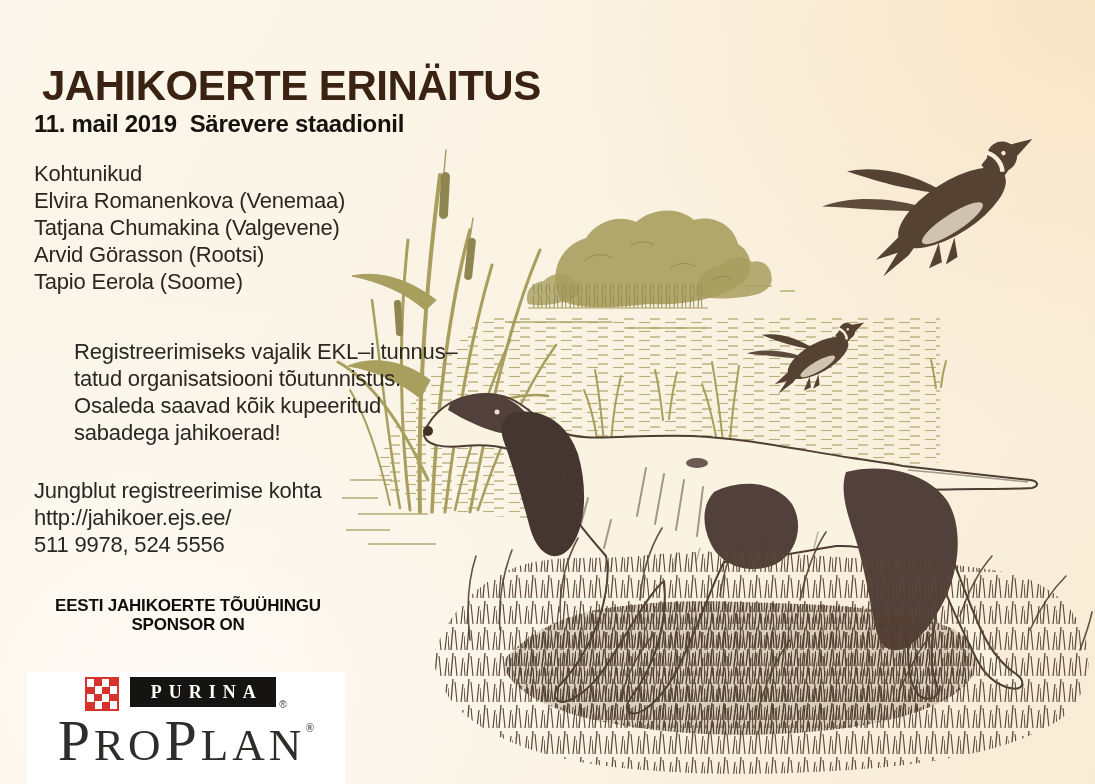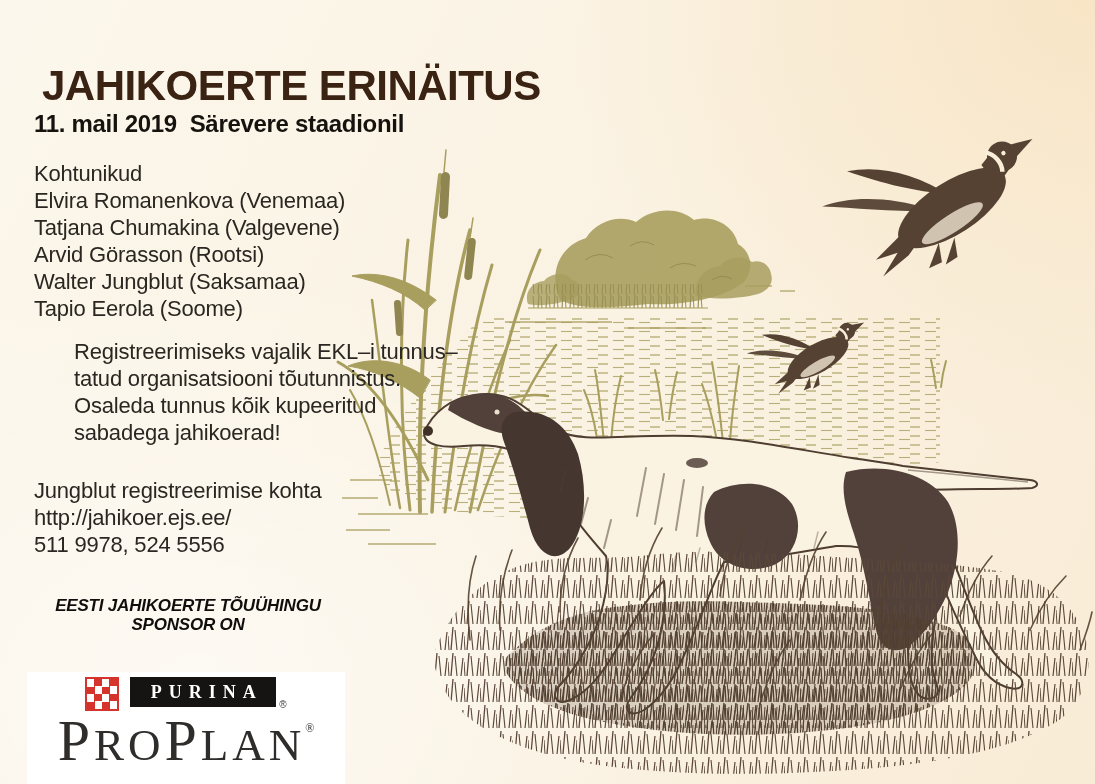--- a/index.html
+++ b/index.html
@@ -26,21 +26,21 @@
     font-size:24px;font-weight:bold;color:#16130f;
     white-space:pre;letter-spacing:-0.3px;
   }
   .block{font-size:22px;line-height:27px;letter-spacing:-0.2px;color:#2a2722;}
   .judges{left:34px;top:160px;}
   .registration{left:34px;top:338px;margin-left:40px;}
   .contact{left:34px;top:477px;}
   .sponsor{
     left:28px;top:596px;width:320px;
     text-align:center;font-size:17px;font-weight:bold;line-height:19px;
-    color:#100e0c;letter-spacing:-0.2px;font-style:italic;
+    color:#100e0c;letter-spacing:-0.2px;
   }
   .logo-box{
     position:absolute;left:27px;top:672px;width:318px;height:112px;
     background:#ffffff;
     display:flex;flex-direction:column;align-items:center;
   }
   .logo-top{display:flex;align-items:flex-start;margin-top:5px;}
   .checker{
     width:30px;height:30px;
     border:2px solid #d5342c;
@@ -268,28 +268,27 @@
 
   <h1 class="txt title">JAHIKOERTE ERINÄITUS</h1>
 
   <div class="txt dateline">11. mail 2019  Särevere staadionil</div>
 
   <div class="txt block judges">
     <div>Kohtunikud</div>
     <div>Elvira Romanenkova (Venemaa)</div>
     <div>Tatjana Chumakina (Valgevene)</div>
     <div>Arvid Görasson (Rootsi)</div>
-    <div>Walter Jungblut (Saksamaa)</div>
     <div>Tapio Eerola (Soome)</div>
   </div>
 
   <div class="txt block registration">
     <div>Registreerimiseks vajalik EKL–i tunnus–</div>
     <div>tatud organisatsiooni tõutunnistus.</div>
-    <div>Osaleda tunnus kõik kupeeritud</div>
+    <div>Osaleda saavad kõik kupeeritud</div>
     <div>sabadega jahikoerad!</div>
   </div>
 
   <div class="txt block contact">
     <div>Jungblut registreerimise kohta</div>
     <div>http://jahikoer.ejs.ee/</div>
     <div>511 9978, 524 5556</div>
   </div>
 
   <div class="txt sponsor">

